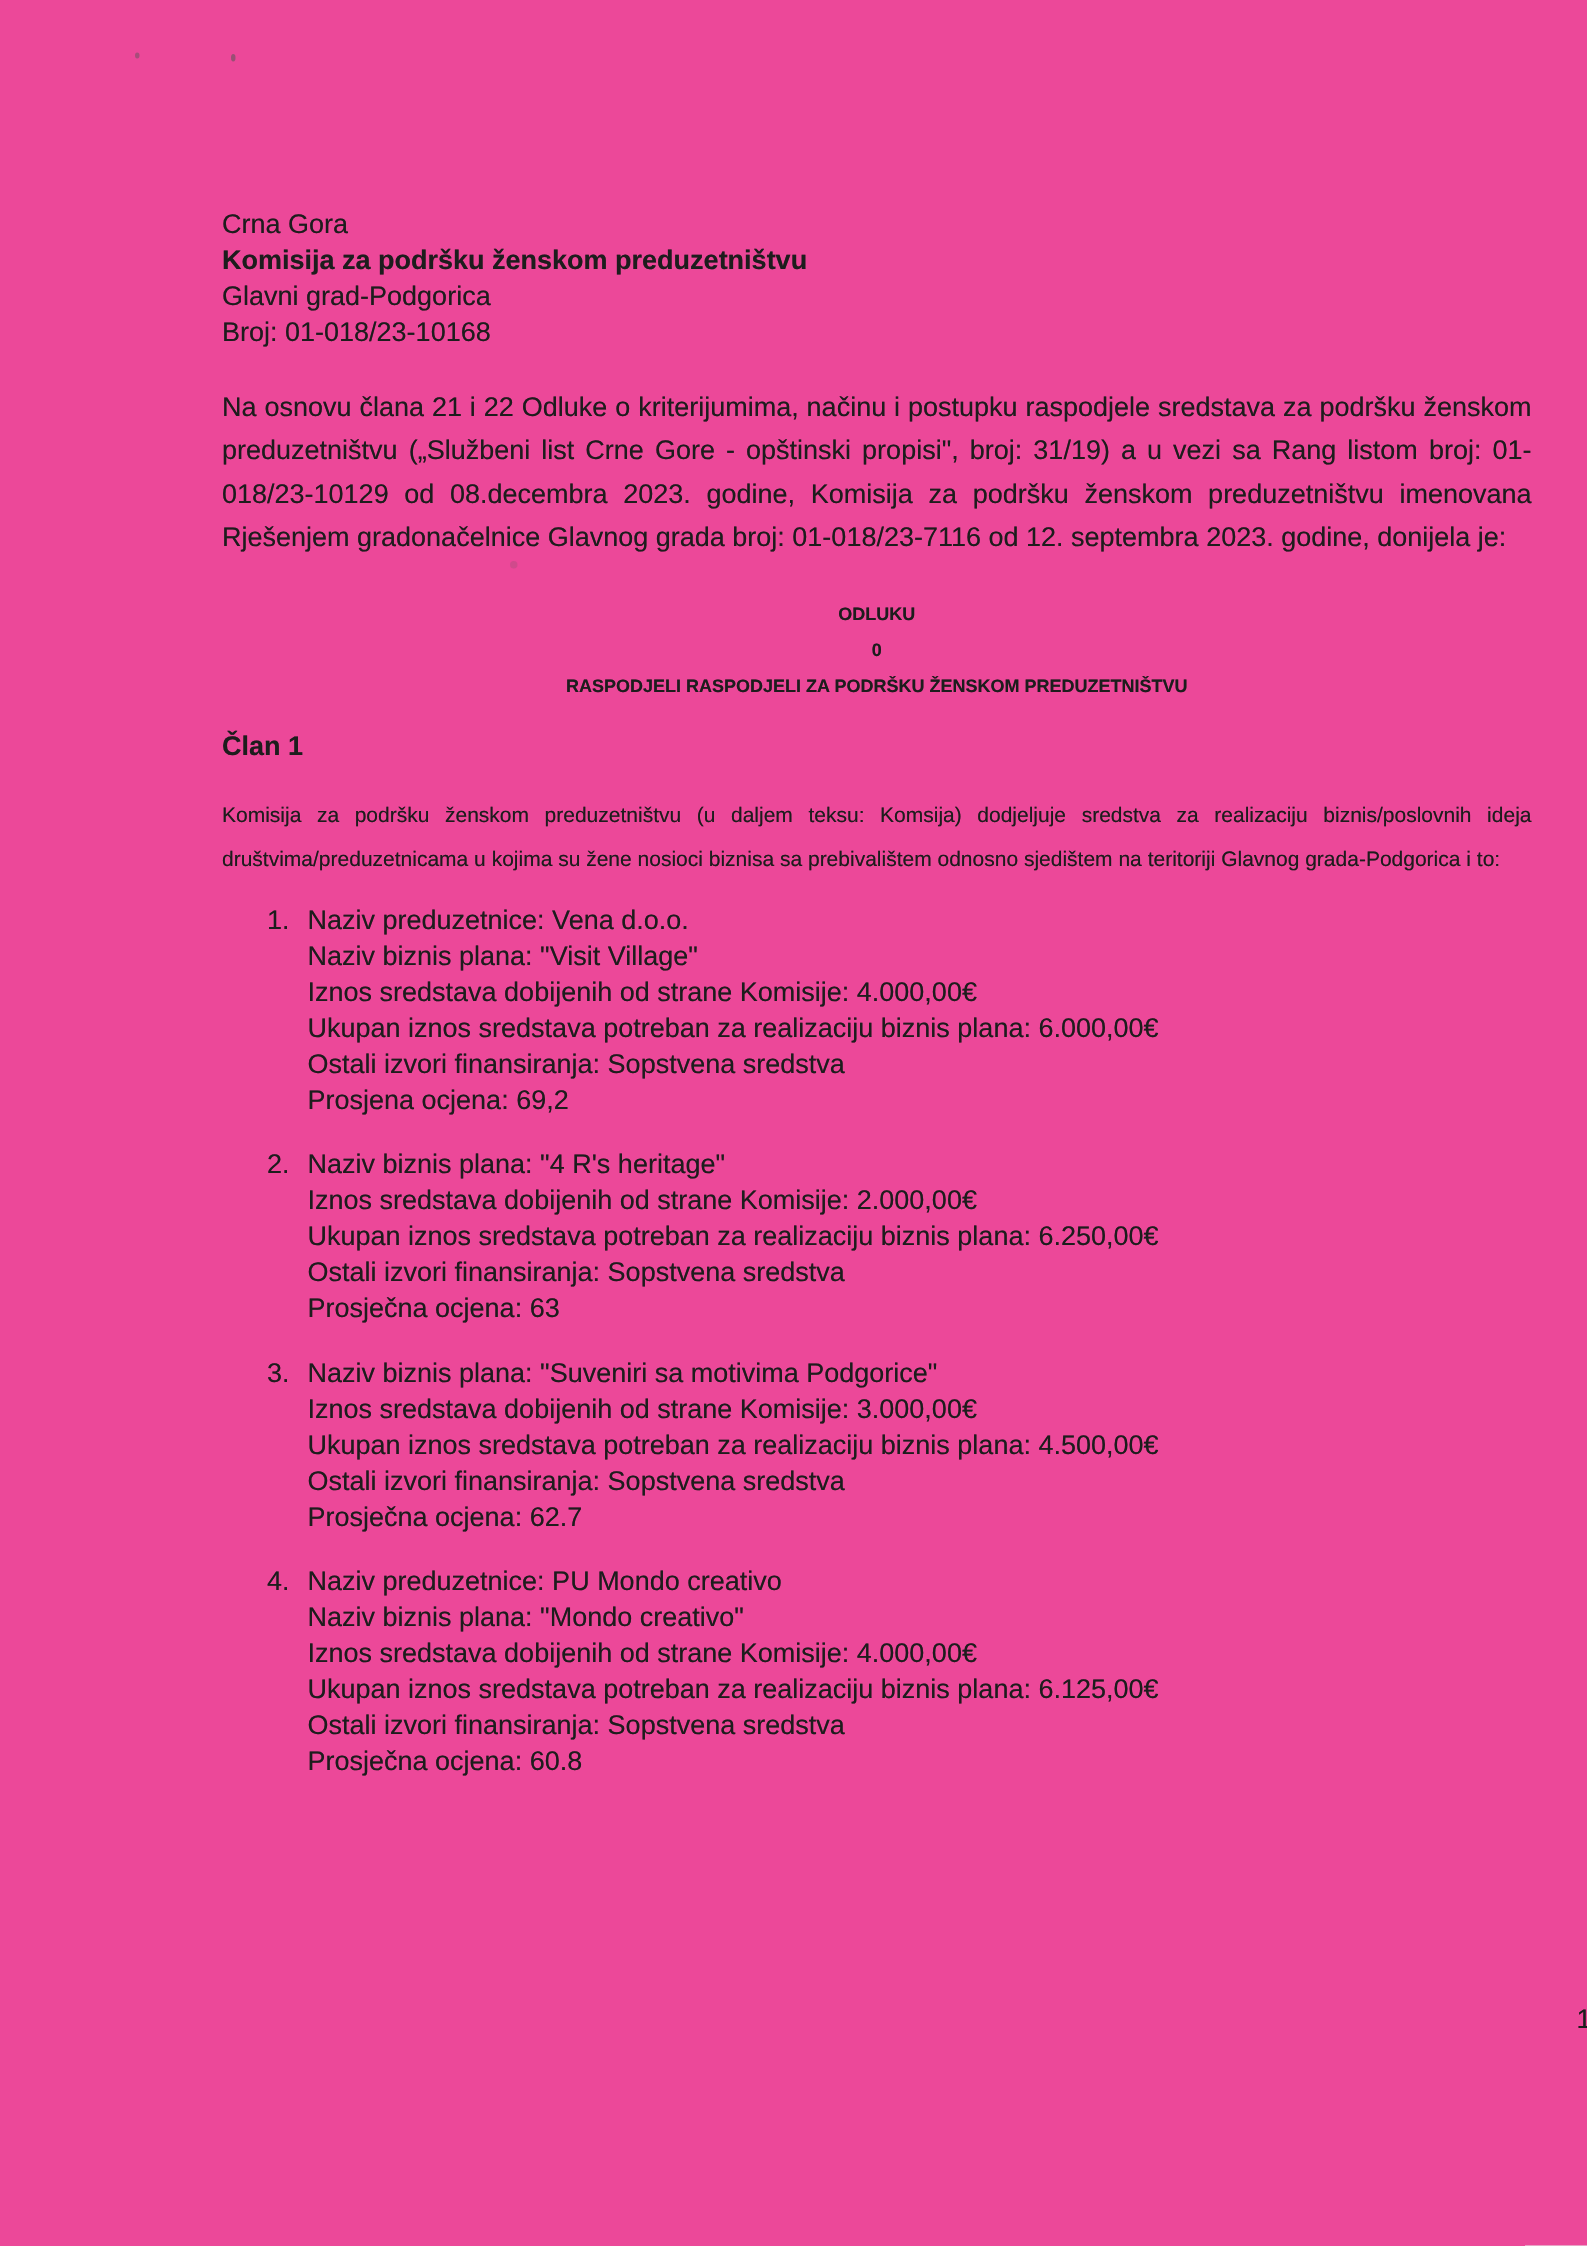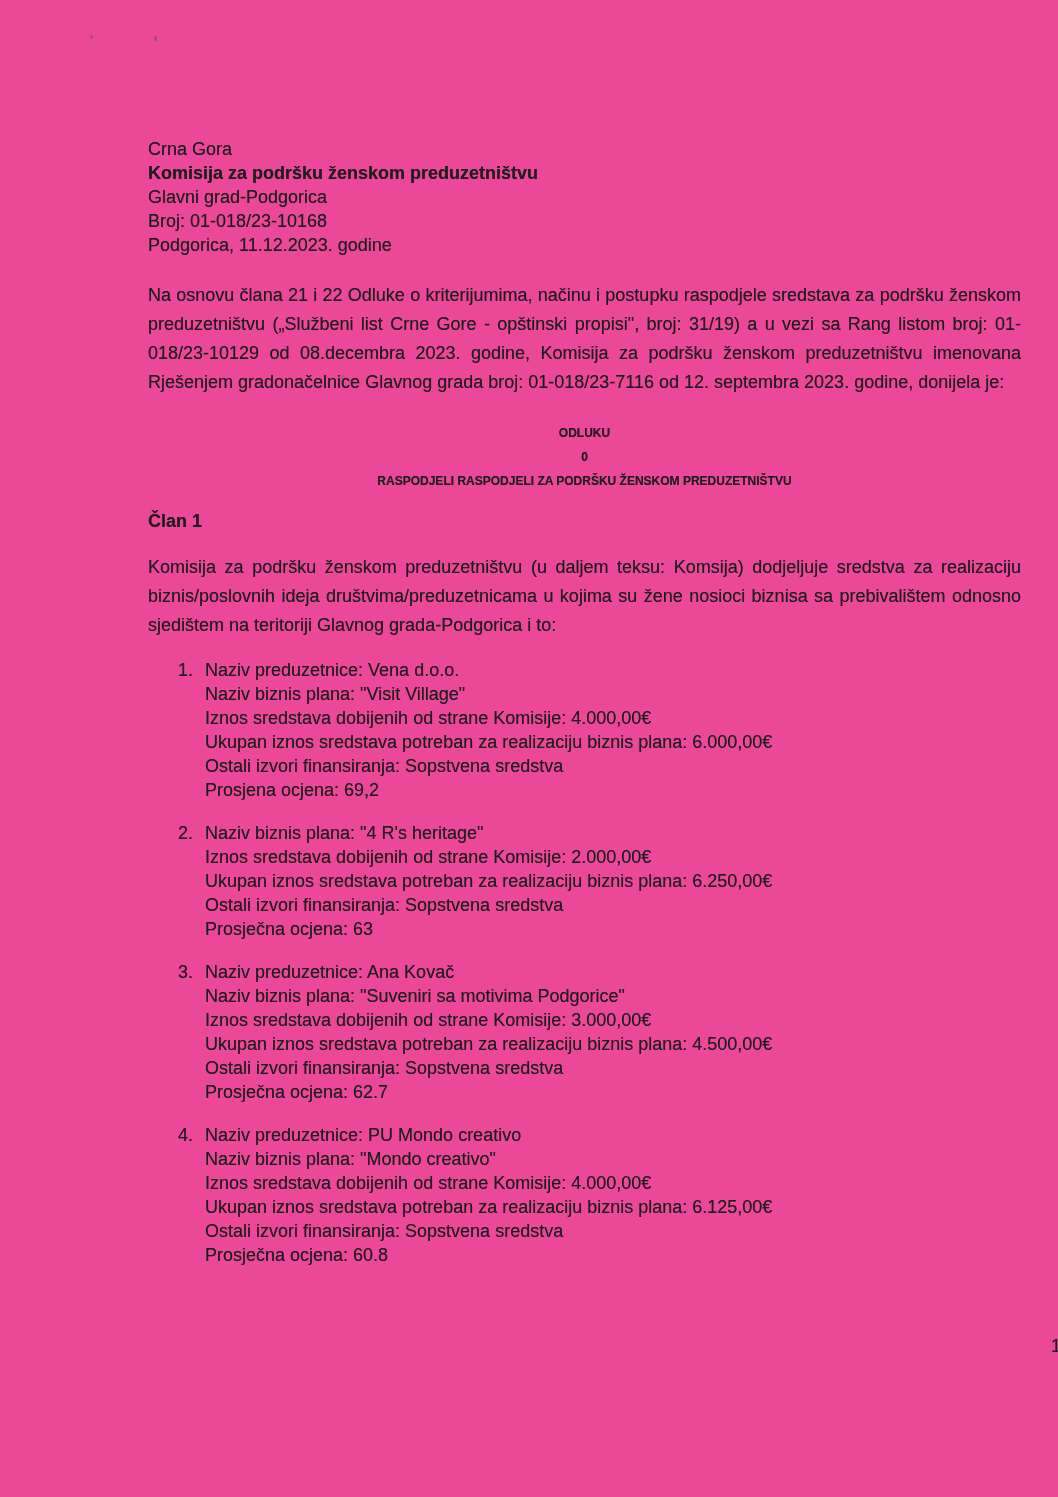--- a/index.html
+++ b/index.html
@@ -45,21 +45,21 @@
   }
   .article-heading {
     margin-top: 16px;
     text-align: left;
     font-weight: bold;
     font-size: 18px;
     line-height: 24px;
   }
   .article-paragraph {
     margin-top: 20px;
-    font-size: 18px;
+    font-size: 14px;
     line-height: 29px;
     text-align: justify;
   }
   .entries {
     margin: 8px 0 0 30px;
     padding: 0;
     list-style: none;
     font-size: 18px;
     line-height: 24px;
   }
@@ -102,21 +102,20 @@
   <div class="speck speck-2"></div>
   <div class="speck speck-3"></div>
 
   <div class="content">
 
     <div class="header-block">
       <div class="header-line">Crna Gora</div>
       <div class="header-line bold">Komisija za podršku ženskom preduzetništvu</div>
       <div class="header-line">Glavni grad-Podgorica</div>
       <div class="header-line">Broj: 01-018/23-10168</div>
-      <div class="header-line">Podgorica, 11.12.2023. godine</div>
     </div>
 
     <p class="intro-paragraph">Na osnovu člana 21 i 22 Odluke o kriterijumima, načinu i postupku raspodjele sredstava za podršku ženskom preduzetništvu („Službeni list Crne Gore - opštinski propisi", broj: 31/19) a u vezi sa Rang listom broj: 01-018/23-10129 od 08.decembra 2023. godine, Komisija za podršku ženskom preduzetništvu imenovana Rješenjem gradonačelnice Glavnog grada broj: 01-018/23-7116 od 12. septembra 2023. godine, donijela je:</p>
 
     <div class="decision-title">
       <div>ODLUKU</div>
       <div>0</div>
       <div>RASPODJELI RASPODJELI ZA PODRŠKU ŽENSKOM PREDUZETNIŠTVU</div>
     </div>
 
@@ -154,21 +153,20 @@
 
   <span class="entry-line">Ostali izvori finansiranja: Sopstvena sredstva</span>
 
   <span class="entry-line">Prosječna ocjena: 63</span>
 </span>
   </li>
 
   <li class="entry">
     <span class="entry-number">3.</span>
     <span class="entry-lines">
-  <span class="entry-line">Naziv preduzetnice: Ana Kovač</span>
 
   <span class="entry-line">Naziv biznis plana: "Suveniri sa motivima Podgorice"</span>
 
   <span class="entry-line">Iznos sredstava dobijenih od strane Komisije: 3.000,00€</span>
 
   <span class="entry-line">Ukupan iznos sredstava potreban za realizaciju biznis plana: 4.500,00€</span>
 
   <span class="entry-line">Ostali izvori finansiranja: Sopstvena sredstva</span>
 
   <span class="entry-line">Prosječna ocjena: 62.7</span>

